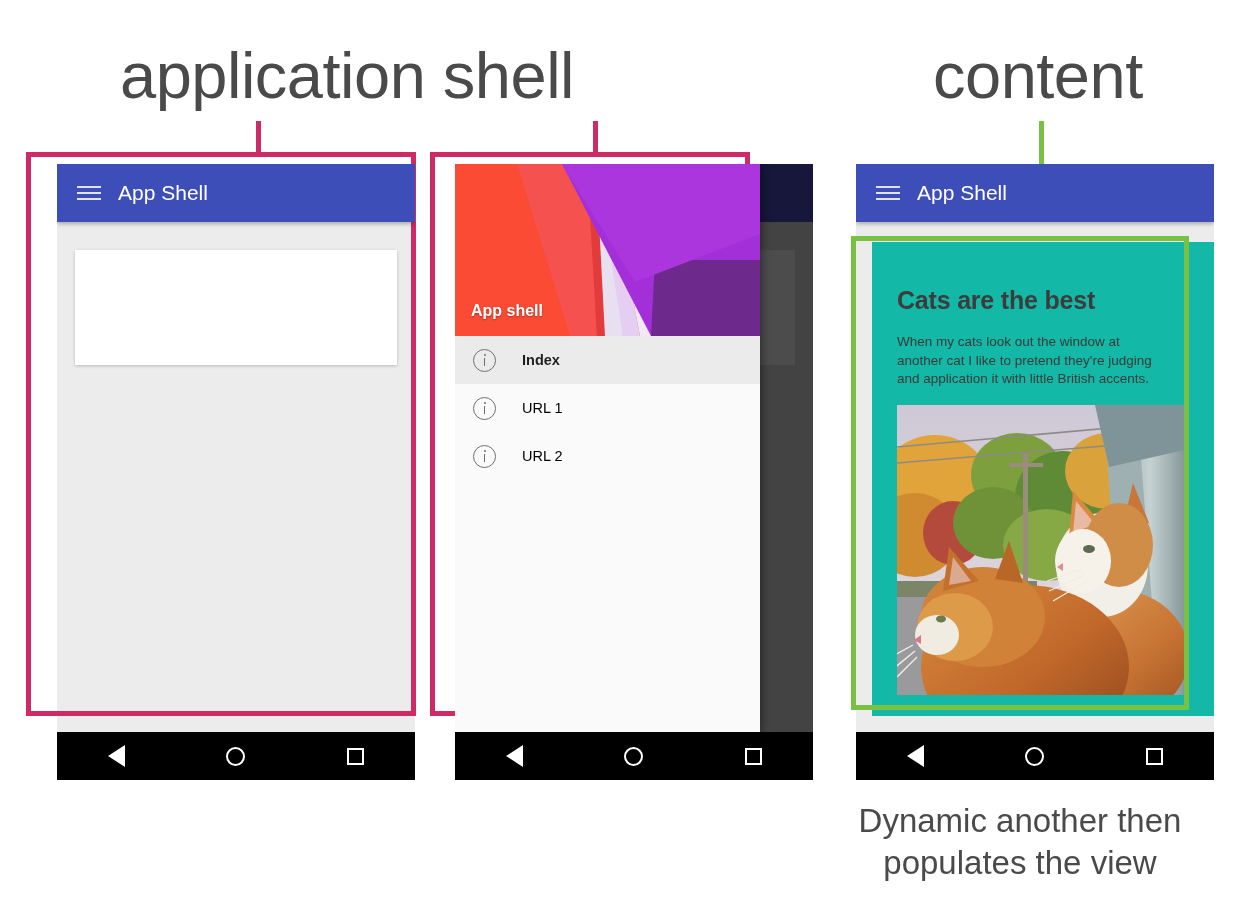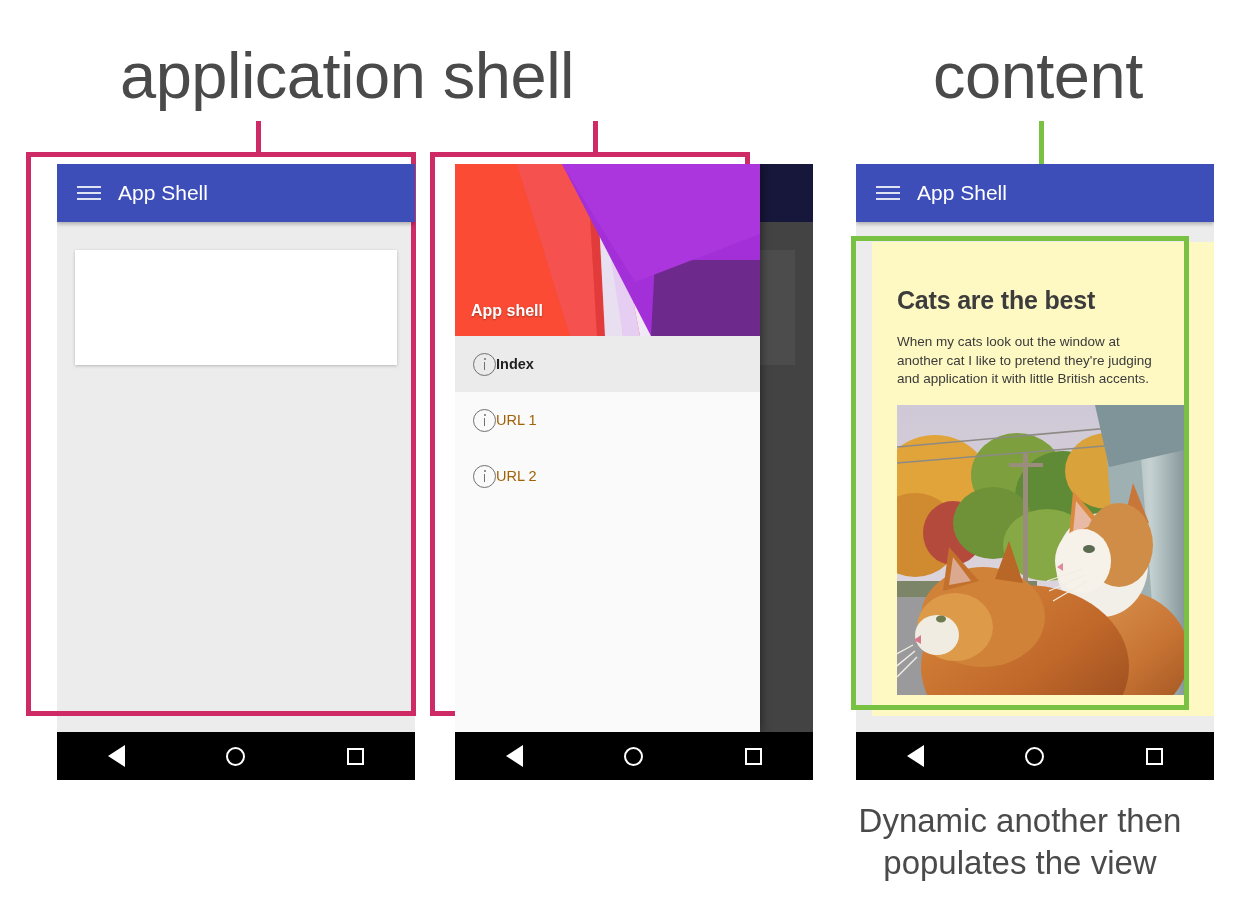--- a/index.html
+++ b/index.html
@@ -97,42 +97,42 @@
     position: relative; width: 305px; height: 172px; overflow: hidden;
     background: #ff4a3d;
   }
   .drawer-header .shard { position: absolute; inset: 0; }
   .drawer-header-title {
     position: absolute; left: 16px; bottom: 16px; color: #ffffff;
     font-size: 16px; font-weight: bold; z-index: 9;
     text-shadow: 0 1px 2px rgba(0,0,0,0.35);
   }
   .drawer-item {
-    display: flex; align-items: center; height: 56px; padding-left: 18px;
+    display: flex; align-items: center; gap: 26px; height: 48px; padding-left: 18px;
   }
   .drawer-item.active { background: #ebebeb; }
   .drawer-item.active .drawer-item-label { font-weight: bold; color: #1f1f1f; }
   .info-icon {
     width: 23px; height: 23px; border: 1.6px solid #707070; border-radius: 50%;
     position: relative; flex: 0 0 auto;
   }
   .info-icon::before {
     content: ""; position: absolute; left: 9.5px; top: 4px; width: 2px; height: 2px;
     background: #707070; border-radius: 50%;
   }
   .info-icon::after {
     content: ""; position: absolute; left: 9.7px; top: 8.5px; width: 1.8px; height: 8px;
     background: #707070;
   }
-  .drawer-item-label { font-size: 14.5px; color: #a16207; }
+  .drawer-item-label { font-size: 14.5px; color: #000000; }
 
   
   .content-card {
     position: absolute; left: 16px; top: 78px; width: 364px; height: 474px;
-    background: #fef9c3; overflow: hidden;
+    background: #14b8a6; overflow: hidden;
   }
   .content-title {
     font-size: 25px; font-weight: bold; color: #3c3c3c;
     margin: 44px 0 0 25px; letter-spacing: -0.2px;
   }
   .content-body {
     font-size: 13.5px; line-height: 1.38; color: #3a3a3a;
     margin: 18px 25px 0 25px; max-width: 270px;
   }
   .cat-photo {

